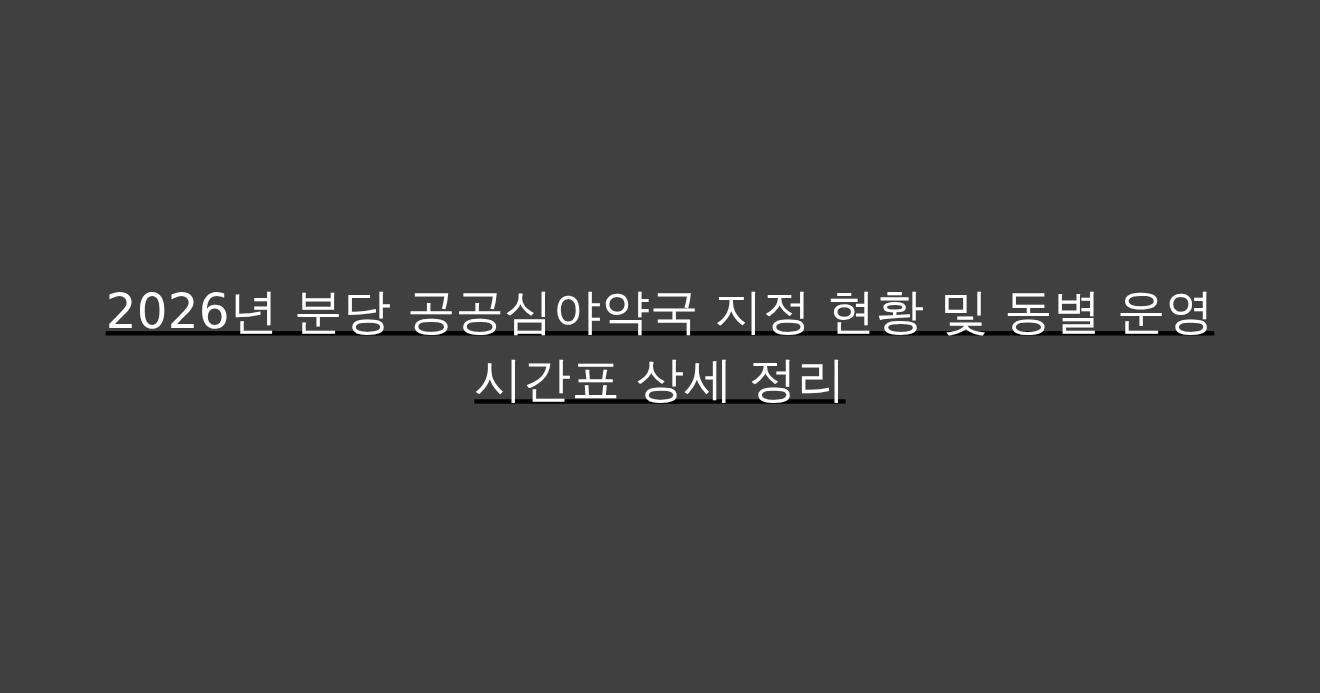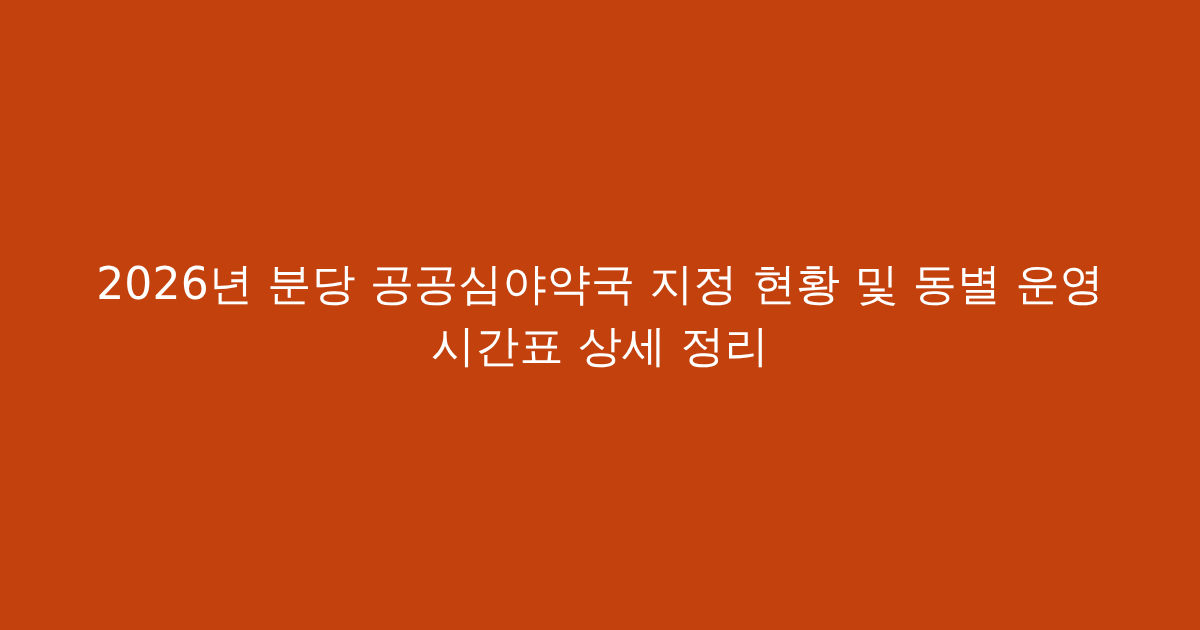--- a/index.html
+++ b/index.html
@@ -42,17 +42,17 @@
     line-height: 62px;
     letter-spacing: 0.2px;
     white-space: normal;
     word-break: keep-all;
     text-align: center;
   }
 </style>
 </head>
 <body>
 
-<div class="og-card" style="background: #c2410c;">
+<div class="og-card" style="background: #404040; text-decoration: underline;">
   <div class="title-block">
     <h1 class="og-title" style="color: rgb(255, 255, 255);">2026년 분당 공공심야약국 지정 현황 및 동별 운영 시간표 상세 정리</h1>
   </div>
 </div>
 
 </body></html>

